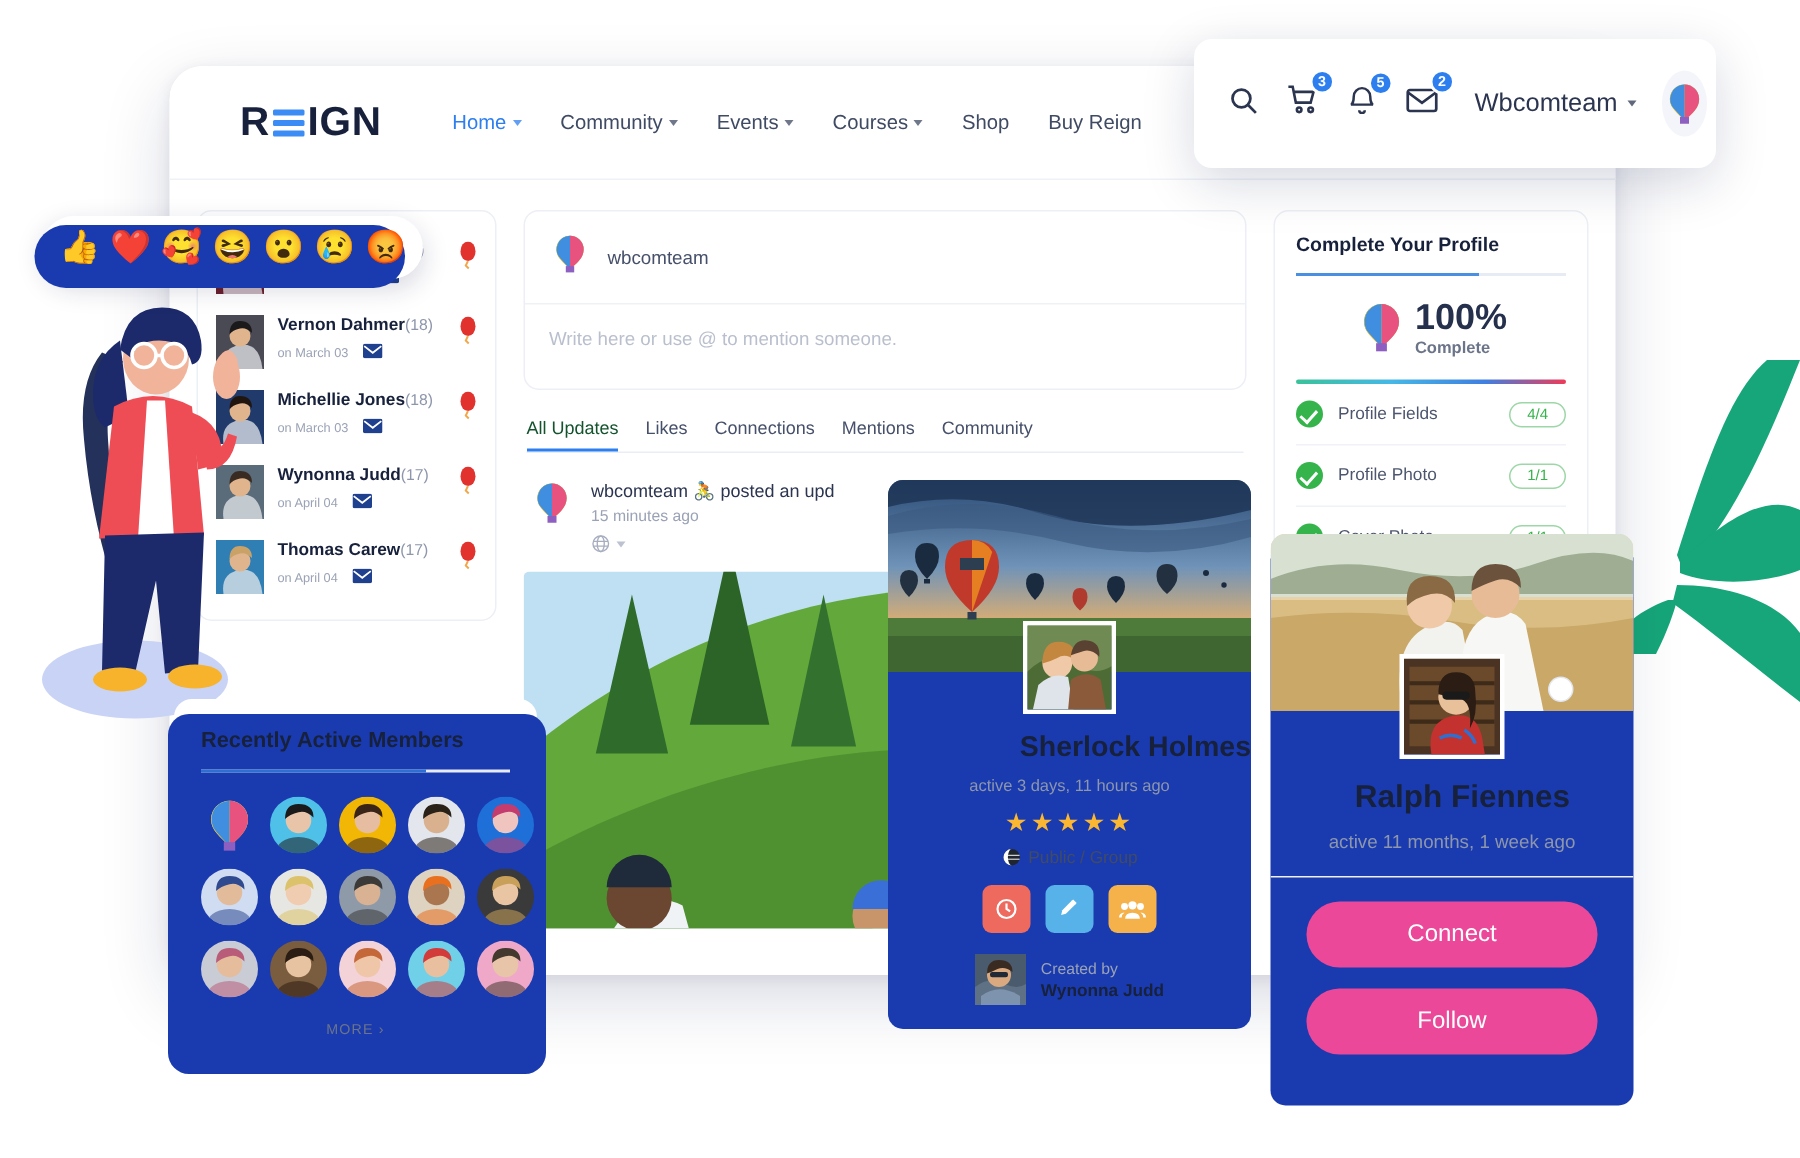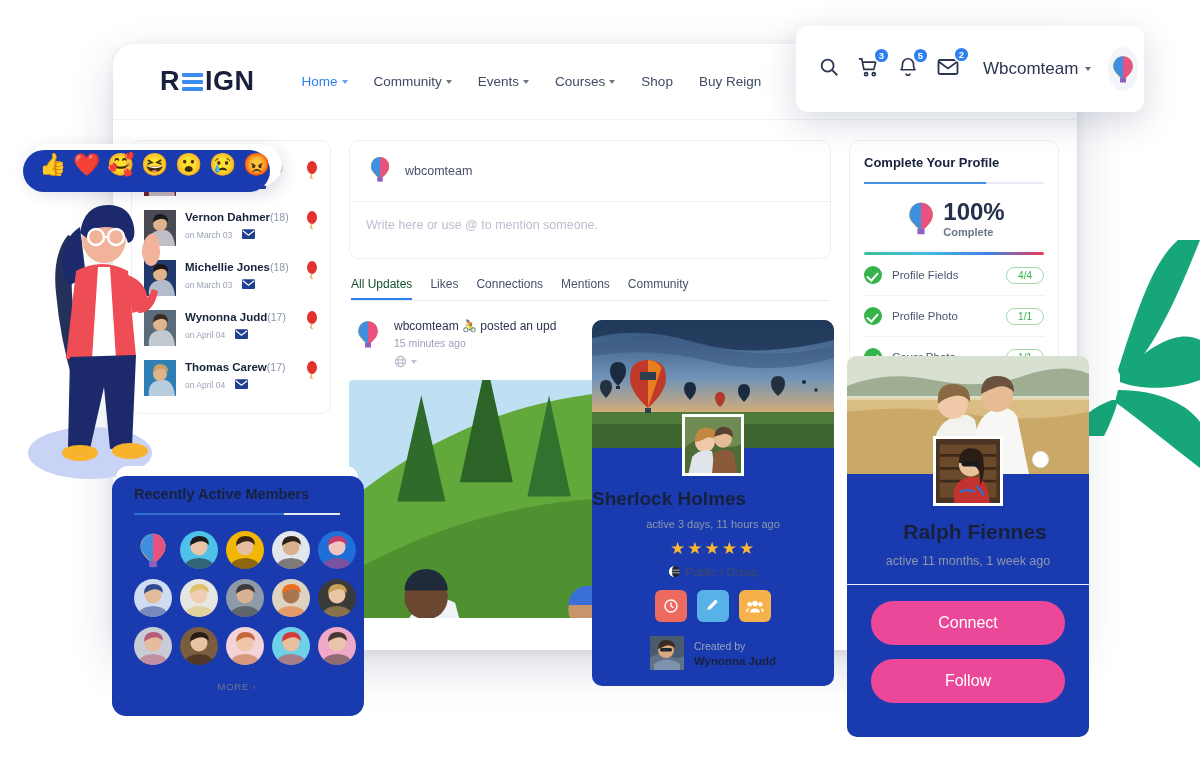--- a/index.html
+++ b/index.html
@@ -142,21 +142,21 @@
   
   .group-card {
     position: absolute; left: 592px; top: 320px; width: 242px; z-index: 24;
     background: #fff; border-radius: 10px; padding-bottom: 16px; overflow: hidden;
   }
   .group-card:before { content:""; position:absolute; left:-4px; top:14px; right:-6px; bottom:-8px;
     background:#1a3bb0; border-radius:12px; z-index:-1; }
   .gc-cover { height: 128px; width: 100%; position: relative; }
   .gc-avatar { position: absolute; left: 50%; transform: translateX(-50%); bottom: -28px;
     width: 62px; height: 62px; border: 3px solid #fff; background-size: cover; background-position: center; }
-  .gc-name { margin-top: 40px; text-align: left; font-size: 19px; font-weight: 700; color: #17213c; }
+  .gc-name { margin-top: 40px; text-align: right; font-size: 19px; font-weight: 700; color: #17213c; }
   .gc-active { text-align: center; font-size: 11px; color: #8d96ab; margin-top: 8px; }
   .gc-stars { text-align: center; margin-top: 8px; color: #fbb731; font-size: 17px; letter-spacing: 2px; }
   .gc-type { text-align: center; font-size: 11.5px; color: #414b63; margin-top: 6px;
     display: flex; align-items: center; justify-content: center; gap: 5px; }
   .gc-actions { display: flex; justify-content: center; gap: 10px; margin-top: 12px; }
   .gc-act { width: 32px; height: 32px; border-radius: 6px; display: flex; align-items: center;
     justify-content: center; color: #fff; cursor: pointer; }
   .gc-creator { display: flex; align-items: center; gap: 10px; justify-content: center;
     margin-top: 14px; }
   .gc-cav { width: 34px; height: 34px; background-size: cover; background-position: center; }

